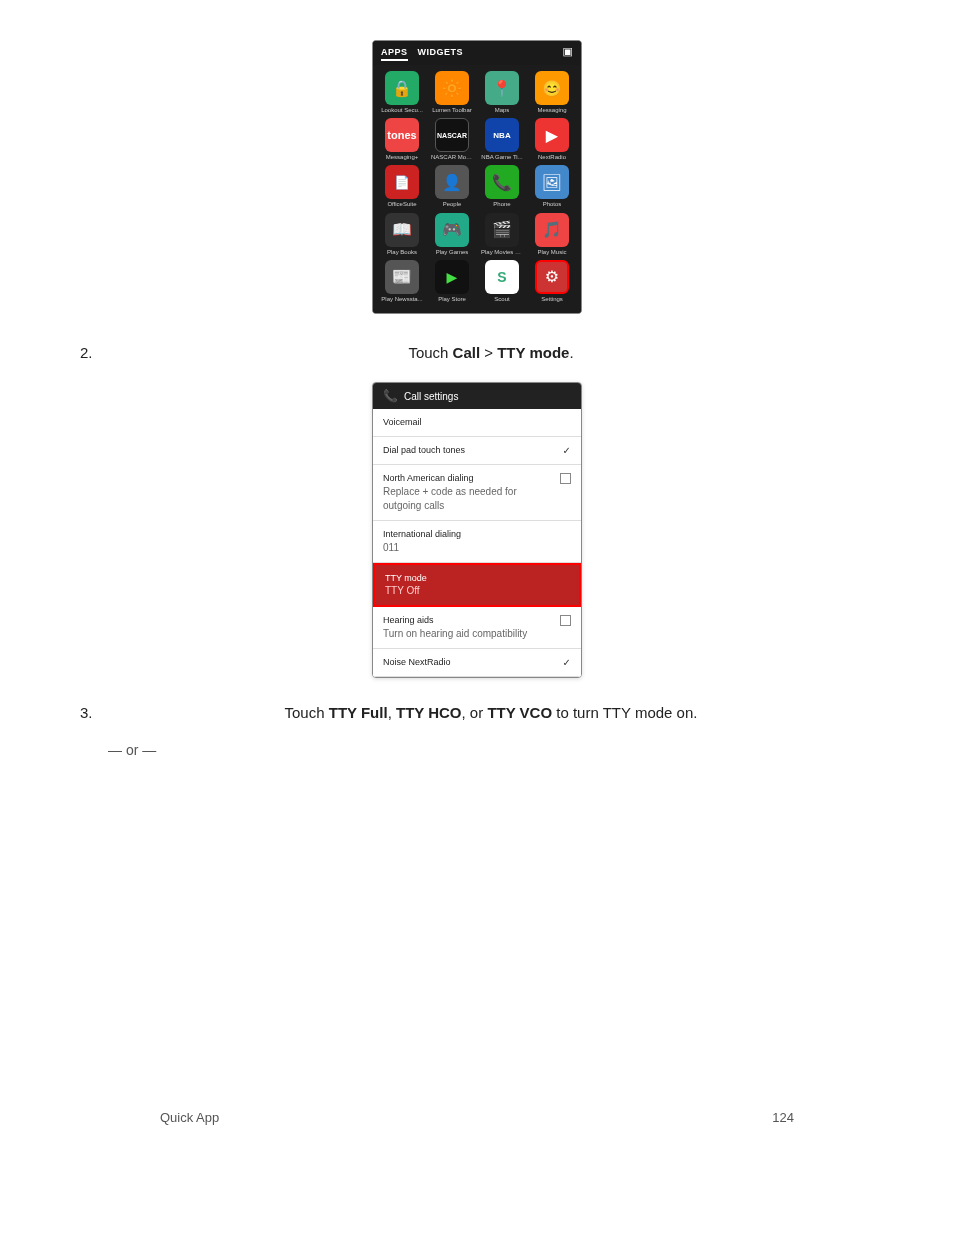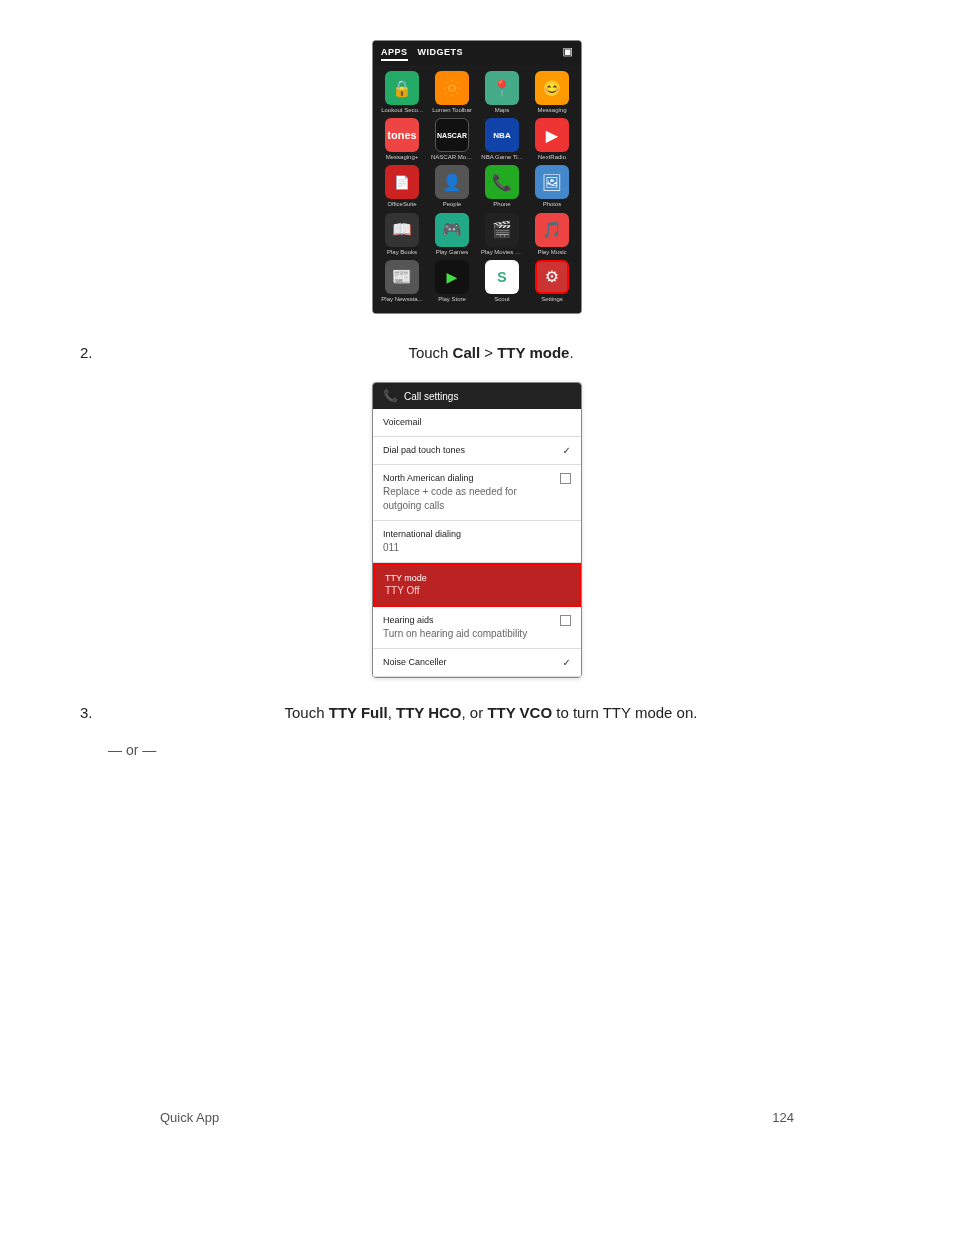--- a/index.html
+++ b/index.html
@@ -391,21 +391,21 @@
 
       <div class="cs-item">
         <span class="cs-item-text">
           Hearing aids
           <span class="cs-item-sub">Turn on hearing aid compatibility</span>
         </span>
         <div class="cs-item-checkbox"></div>
       </div>
 
       <div class="cs-item">
-        <span class="cs-item-text">Noise Canceller</span>
+        <span class="cs-item-text">Noise NextRadio</span>
         <span class="cs-item-check">✓</span>
       </div>
     </div>
   </div>
 
   <div class="step-line">
     <span class="step-num">3.</span>
     <span class="step-text">
       Touch <span class="bold">TTY Full</span>, <span class="bold">TTY HCO</span>, or <span class="bold">TTY VCO</span> to turn TTY mode on.
     </span>

